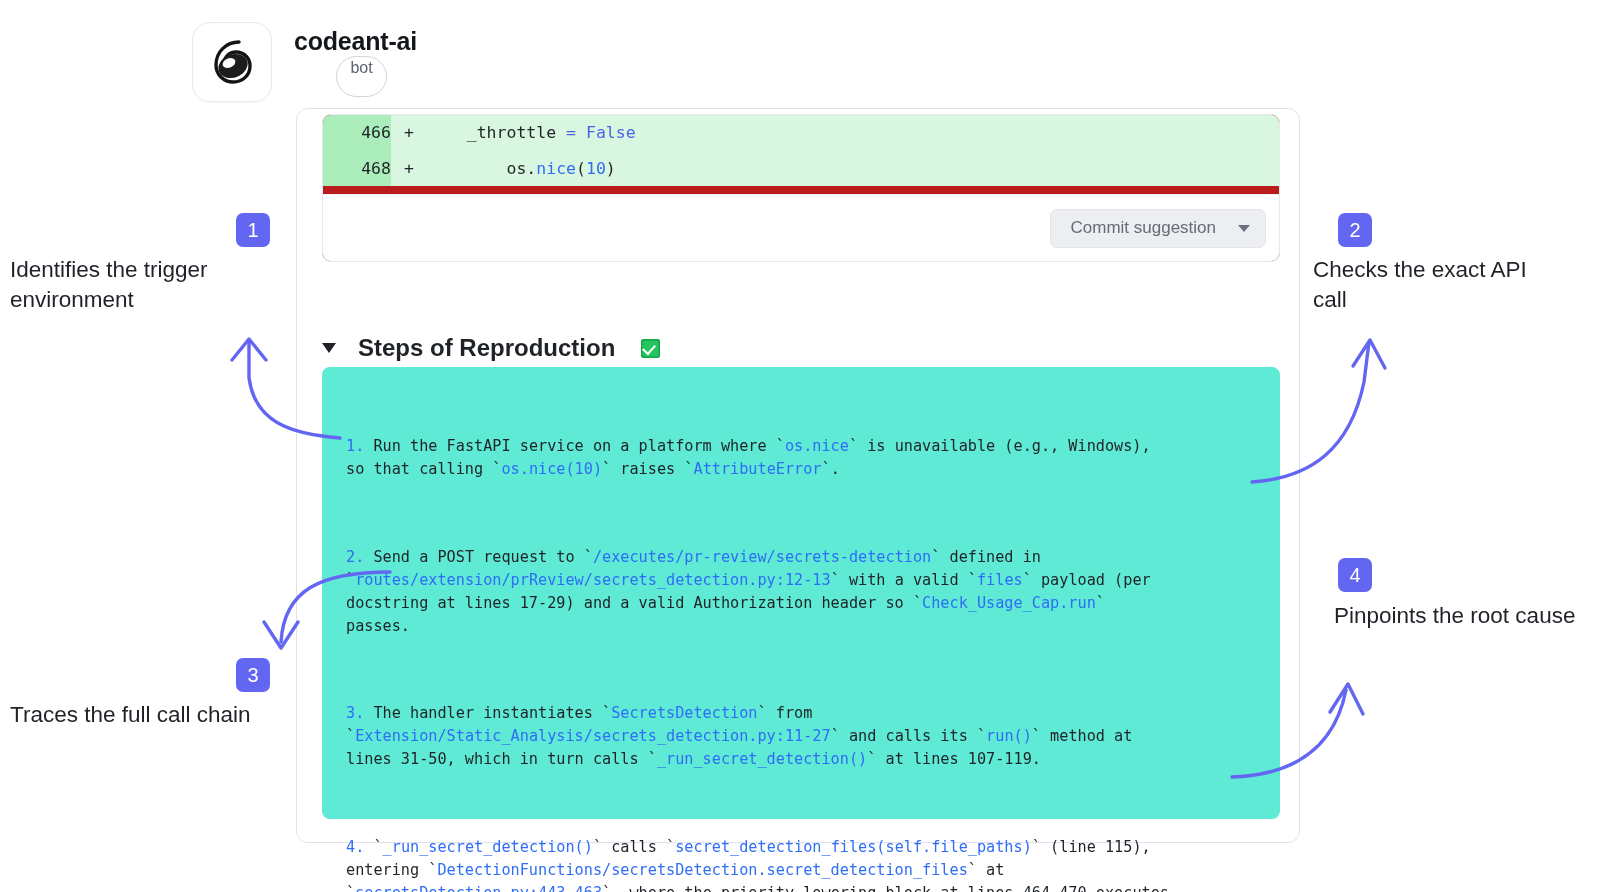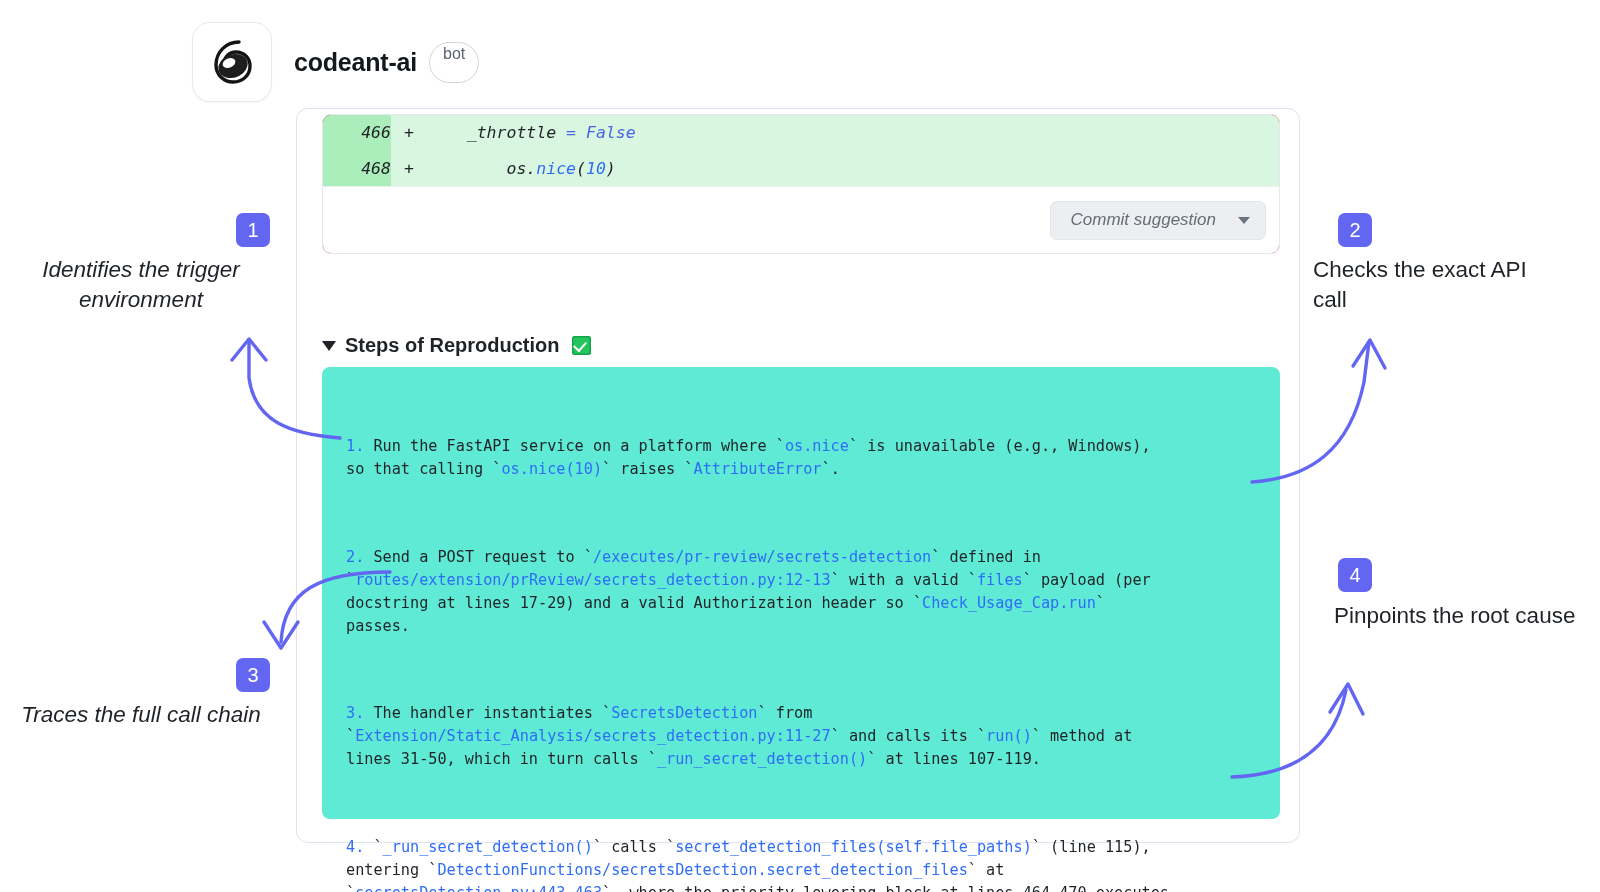--- a/index.html
+++ b/index.html
@@ -22,71 +22,72 @@
     box-shadow:0 1px 2px rgba(16,22,26,.04);
   }
   #avatar svg { display:block; }
   #bot-name { font-size:25px; font-weight:700; letter-spacing:-.2px; color:#14181c; }
   #bot-tag {
     margin-left:12px; display:inline-block;
     font-size:16px; color:#5b6470; font-weight:400;
     border:1px solid #cfd4da; border-radius:999px;
     padding:3px 13px 20px; line-height:1; vertical-align:3px;
   }
-  #name-row { display:flex; align-items:center; }
+  #name-row { display:flex; align-items:center;flex-direction:column; }
 
   
   #card {
     position:absolute; left:296px; top:108px;
     width:1004px; height:735px;
     background:#ffffff;
     border:1px solid #dfe1ee;
     border-radius:12px;
   }
 
   
   #suggestion {
     position:absolute; left:25px; top:5px; width:958px;
     border:1px solid #e6e8ee; border-radius:9px;
-    overflow:hidden; background:#b91c1c;font-style:italic;
+    overflow:hidden; background:#b91c1c;
   }
   table.diff { border-collapse:collapse; width:100%; font-family:"DejaVu Sans Mono", monospace; }
   table.diff td { padding:0; height:35.5px; font-size:16.5px; vertical-align:middle; }
   td.ln {
     width:68px; text-align:right; padding-right:14px;
     background:#aceebb; color:#1f2328; font-size:16px;
   }
   td.sign { width:36px; text-align:center; background:#d9f7e0; color:#1f2328; }
   td.code { background:#d9f7e0; white-space:pre; padding-left:16px; color:#1f2328; }
   .kw  { color:#cf222e; }
   .kw2 { color:#4a63e7;text-align:right; }
   .num { color:#2f6df6;margin-top:32px; }
   .fn  { color:#2f6df6; }
   .op  { color:#4a63e7; }
   .hl  { background:#a7e8b6; border-radius:2px; }
 
   #suggestion-footer {
     background:#ffffff; border-top:1px solid #eceef2;
     height:67px; display:flex; align-items:center; justify-content:flex-end;
     padding-right:13px;
+    margin-top:8px;
   }
   #commit-btn {
     display:flex; align-items:center; gap:22px;
     background:#eceef1; border:1px solid #e3e5e9; border-radius:7px;
     height:39px; padding:0 15px 0 19px;
     color:#656d76; font-size:17px; font-family:"Liberation Sans", sans-serif;
     cursor:pointer;
   }
   #commit-caret { width:0;height:0;border-left:6px solid transparent;border-right:6px solid transparent;border-top:7px solid #6b7280; }
 
   
   #steps-head {
     position:absolute; left:25px; top:225px;
-    display:flex; align-items:center; gap:9px;
-    font-size:20px; font-weight:700; color:#1f2328;
+    display:flex; align-items:center; gap:22px;
+    font-size:24px; font-weight:700; color:#1f2328;
   }
   #steps-caret { width:0;height:0;border-left:7px solid transparent;border-right:7px solid transparent;border-top:10px solid #1f2328; }
   #check-emoji {
     display:inline-block; width:19px;height:19px;border-radius:3px;
     background:#22c55e; position:relative; margin-left:4px;
     box-shadow:inset 0 0 0 1.5px #16a34a;
   }
   #check-emoji::after{
     content:""; position:absolute; left:4px; top:3px;
     width:6px;height:10px;border:2.4px solid #fff;border-top:0;border-left:0;
@@ -110,21 +111,21 @@
   .badge {
     position:absolute; width:34px; height:34px; border-radius:7px;
     background:#6366f1; color:#fff;
     font-size:20px; font-family:"Liberation Sans", sans-serif;
     display:flex; align-items:center; justify-content:center;
   }
   .note {
     position:absolute; font-size:22.5px; line-height:1.32; color:#1f2328;
     font-family:"Liberation Sans", sans-serif;
   }
-  .note.r { text-align:center;font-style:italic; }
+  .note.r { text-align:left; }
   svg.arrow { position:absolute; overflow:visible; }
   svg.arrow path { fill:none; stroke:#6366f1; stroke-width:3.4; stroke-linecap:round; stroke-linejoin:round; }
 
   #badge1 { left:236px; top:213px; }
   #note1  { left:10px;  top:255px; width:262px; }
   #arrow1 { left:185px; top:330px; width:160px; height:110px; }
 
   #badge2 { left:1338px; top:213px; }
   #note2  { left:1313px; top:255px; width:250px; }
   #arrow2 { left:1250px; top:330px; width:160px; height:160px; }

